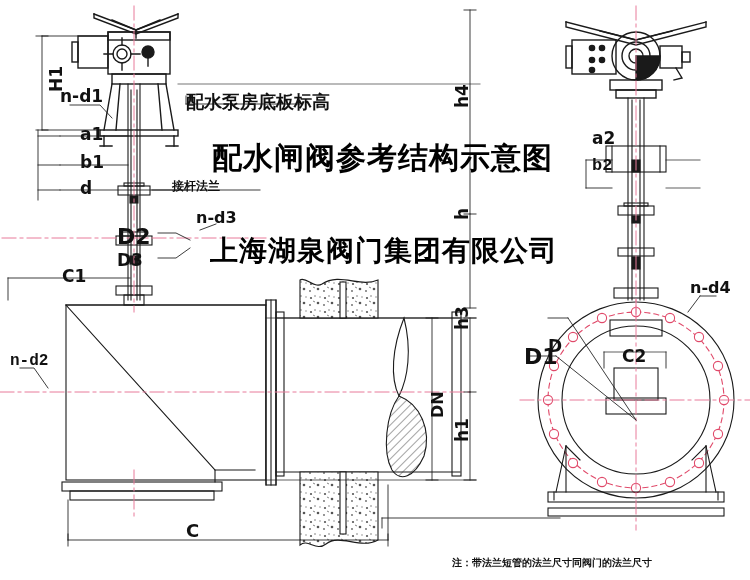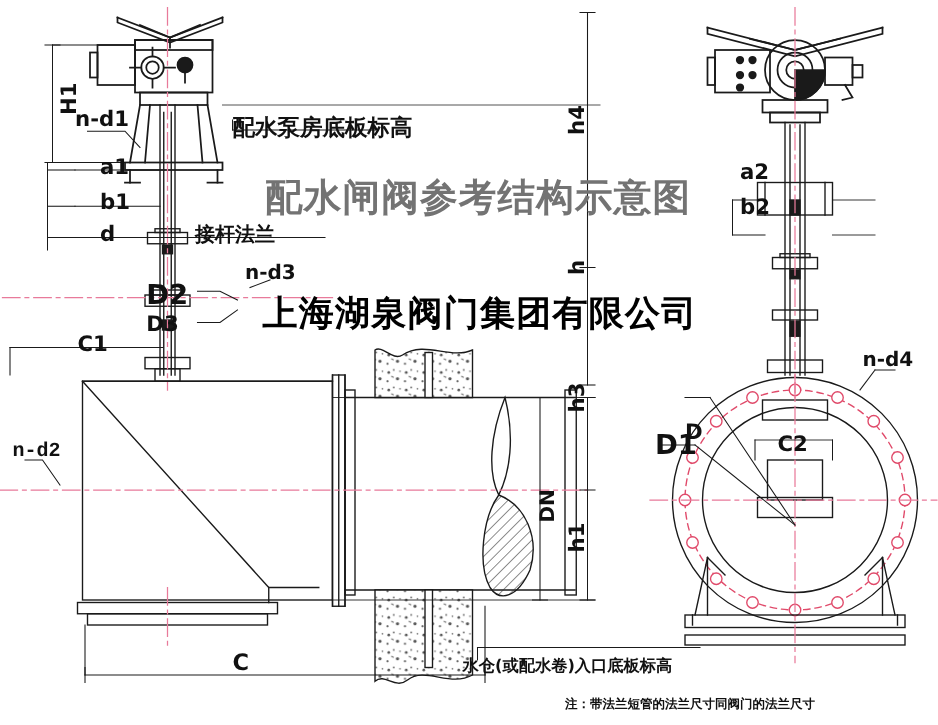--- a/index.html
+++ b/index.html
@@ -3,21 +3,21 @@
 <meta charset="utf-8">
 <style>
   html,body{margin:0;padding:0;background:#ffffff;}
   body{width:750px;height:580px;position:relative;overflow:hidden;
        font-family:"DejaVu Sans","Liberation Sans",sans-serif;}
   #stage{position:absolute;left:0;top:0;width:750px;height:580px;}
   svg.draw{position:absolute;left:0;top:0;width:750px;height:580px;}
   .lbl{position:absolute;font-weight:bold;color:#111;white-space:nowrap;
        font-family:"DejaVu Sans","Liberation Sans",sans-serif;}
   .lbl-lat{transform-origin:0 0;}
-  .title-red{position:absolute;color:#737373;font-weight:bold;white-space:nowrap;
+  .title-red{position:absolute;color:#000000;font-weight:bold;white-space:nowrap;
        font-family:Liberation Serif, serif;}
   .company{position:absolute;color:#000000;font-weight:bold;white-space:nowrap;
        font-family:"DejaVu Sans","Liberation Sans",sans-serif;}
   .note{position:absolute;color:#111;font-weight:bold;white-space:nowrap;
        font-family:"DejaVu Sans","Liberation Sans",sans-serif;}
 </style>
 </head>
 <body>
 
 <div id="stage">
@@ -330,39 +330,38 @@
   <div class="lbl" style="left:117px;top:250px;font-size:17px;">D3</div>
 
   <div class="lbl" style="left:196px;top:208px;font-size:16px;">n-d3</div>
 
   <div class="lbl" style="left:62px;top:266px;font-size:17px;">C1</div>
 
   <div class="lbl" style="left:10px;top:352px;font-size:16px;font-family:Liberation Mono, monospace;">n-d2</div>
 
   <div class="lbl" style="left:186px;top:90px;font-size:18px;">配水泵房底板标高</div>
 
-  <div class="lbl" style="left:156px;top:178px;font-size:16px;text-align:right;">接杆法兰</div>
+  <div class="lbl" style="left:172px;top:178px;font-size:12px;text-align:right;">接杆法兰</div>
 
   <div class="lbl lbl-lat" style="left:452px;top:108px;font-size:17px;transform:rotate(-90deg);">h4</div>
 
   <div class="lbl lbl-lat" style="left:452px;top:220px;font-size:17px;transform:rotate(-90deg);">h</div>
 
   <div class="lbl lbl-lat" style="left:452px;top:330px;font-size:17px;transform:rotate(-90deg);">h3</div>
 
   <div class="lbl lbl-lat" style="left:452px;top:442px;font-size:17px;transform:rotate(-90deg);">h1</div>
 
   <div class="lbl lbl-lat" style="left:428px;top:418px;font-size:16px;transform:rotate(-90deg);">DN</div>
 
   <div class="lbl" style="left:186px;top:520px;font-size:18px;">C</div>
 
-  <div class="lbl" style="left:370px;top:524px;font-size:13px;">水仓(或配水卷)入口底板标高</div>
 
   <div class="lbl" style="left:592px;top:128px;font-size:17px;">a2</div>
 
-  <div class="lbl" style="left:592px;top:156px;font-size:17px;">b2</div>
+  <div class="lbl" style="left:592px;top:156px;font-size:17px;font-family:Liberation Mono, monospace;">b2</div>
 
   <div class="lbl" style="left:690px;top:278px;font-size:16px;">n-d4</div>
 
   <div class="lbl" style="left:548px;top:336px;font-size:17px;">D</div>
 
   <div class="lbl" style="left:524px;top:344px;font-size:22px;">D1</div>
 
   <div class="lbl" style="left:622px;top:346px;font-size:17px;">C2</div>
 
 </div>

